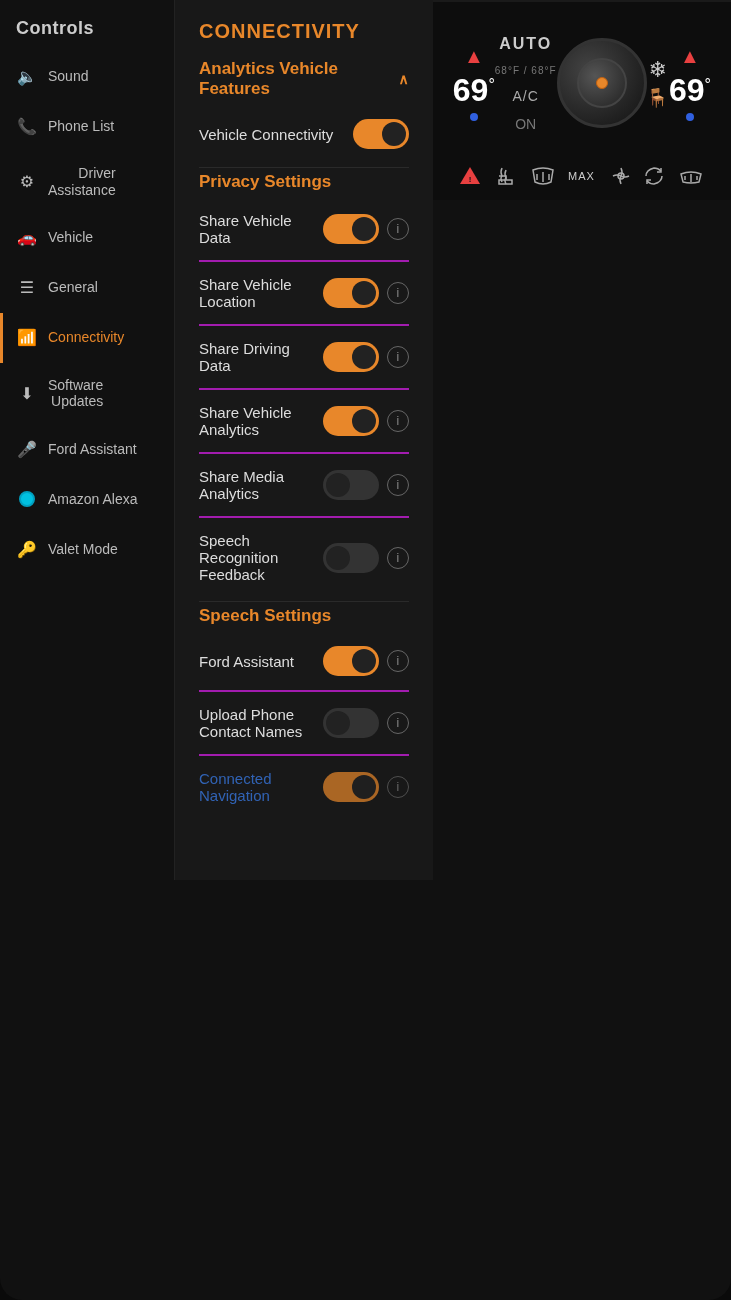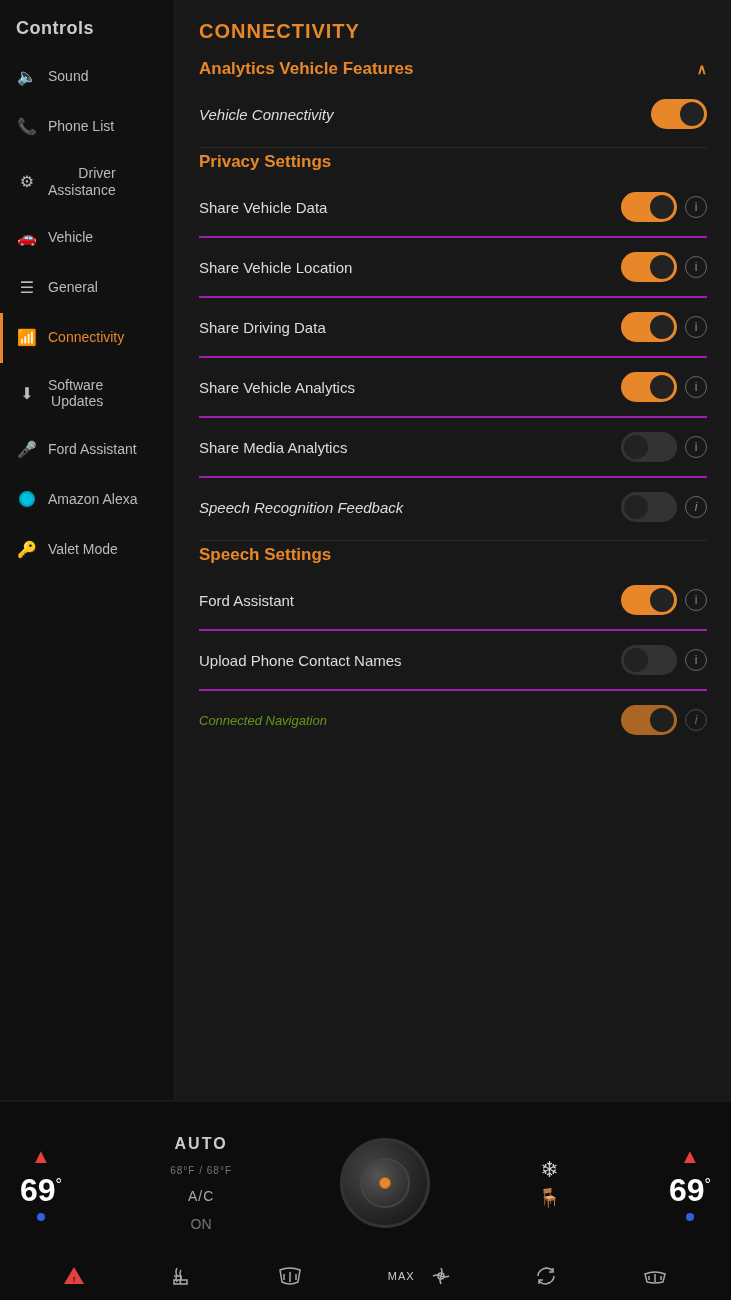--- a/index.html
+++ b/index.html
@@ -10,21 +10,21 @@
       font-family: 'Arial', sans-serif;
       overflow: hidden;
       color: #fff;
     }
 
     .screen {
       width: 731px;
       height: 1300px;
       background: #111;
       display: flex;
-      flex-direction: column;
+      flex-direction: row;
       border-radius: 22px;
     }
 
     
     .main-area {
       display: flex;
       flex: 1;
       height: 880px;
     }
 
@@ -126,21 +126,20 @@
     .setting-row {
       display: flex;
       align-items: center;
       justify-content: space-between;
       padding: 14px 0;
       border-bottom: 2px solid #a21caf;
     }
 
     .setting-row:last-child {
       border-bottom: none;
-      font-style: italic;
     }
 
     .setting-label {
       font-size: 15px;
       color: #ddd;
       flex: 1;
     }
 
     .setting-controls {
       display: flex;
@@ -538,21 +537,21 @@
           <span class="setting-label">Upload Phone Contact Names</span>
           <div class="setting-controls">
             <div class="toggle off">
               <div class="toggle-knob"></div>
             </div>
             <div class="info-btn">i</div>
           </div>
         </div>
 
         <div class="setting-row connected-nav-row">
-          <span class="setting-label" style="color:#84cc16; font-size:13px;">Connected Navigation</span>
+          <span class="setting-label" style="color:#3b82f6; font-size:15px;">Connected Navigation</span>
           <div class="setting-controls">
             <div class="toggle on">
               <div class="toggle-knob"></div>
             </div>
             <div class="info-btn">i</div>
           </div>
         </div>
       </div>
     </div>
   </div>

